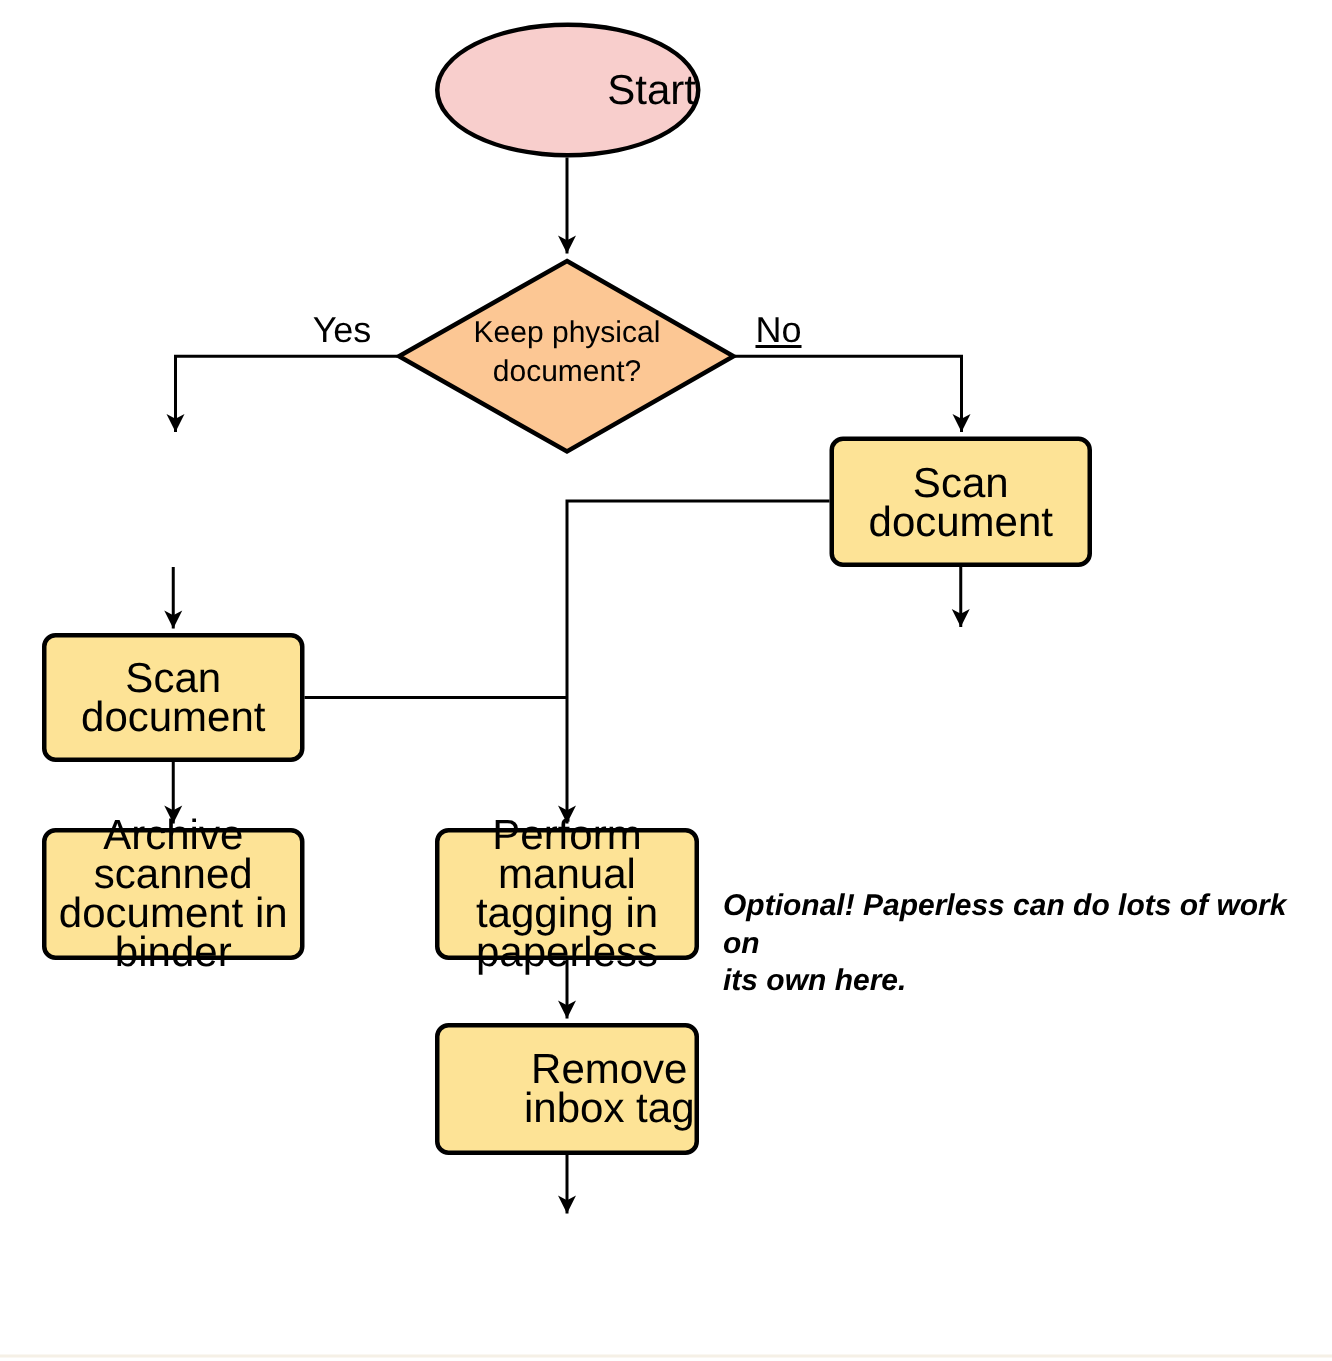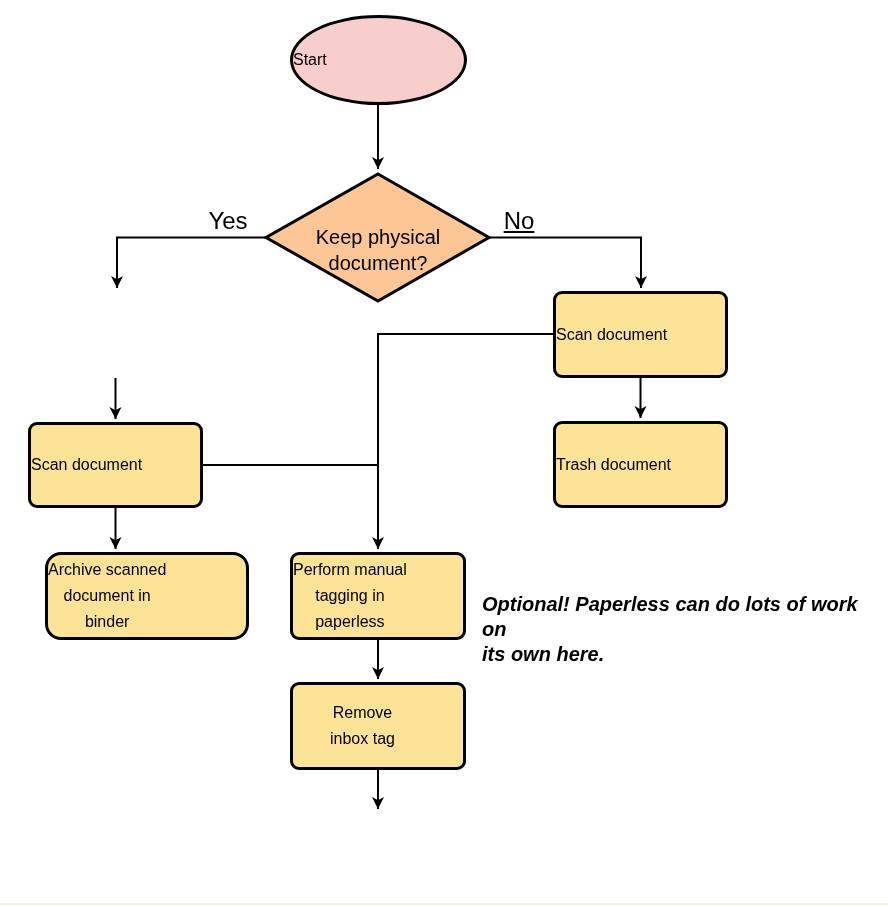--- a/index.html
+++ b/index.html
@@ -26,23 +26,23 @@
     fill: #FCC794;
     stroke: #000000;
     stroke-width: 3;
     stroke-linejoin: miter;
   }
   .node {
     position: absolute;
     box-sizing: border-box;
     display: flex;
     align-items: center;
-    justify-content: flex-start;
+    justify-content: flex-end;
     text-align: center;
-    font-size: 16px;
+    font-size: 28px;
     line-height: 26px;
     white-space: pre-line;
   }
   .process {
     background: #FDE396;
     border: 3px solid #000000;
     border-radius: 9px;
   }
   .terminal {
     background: #F8CECC;
@@ -80,27 +80,27 @@
     top: 903px;
     width: 888px;
     height: 2px;
     background: #f5f0e6;
   }
 
   
   .n-start     { left: 290px; top: 15px;  width: 177px; height: 90px; }
   .n-write-asn { left: 28px;  top: 291px; width: 175px; height: 87px; }
   .n-scan-left { left: 28px;  top: 422px; width: 175px; height: 86px; }
-  .n-archive   { left: 45px;  top: 552px; width: 204px; height: 88px; border-radius: 16px; }
+  .n-archive   { left: 28px;  top: 552px; width: 175px; height: 88px; }
   .n-scan-right{ left: 553px; top: 291px; width: 175px; height: 87px; }
   .n-trash     { left: 553px; top: 421px; width: 175px; height: 87px; }
   .n-perform   { left: 290px; top: 552px; width: 176px; height: 88px; }
   .n-remove    { left: 290px; top: 682px; width: 176px; height: 88px; padding-left: 37px; }
   .n-end       { left: 290px; top: 812px; width: 176px; height: 88px; }
-  .n-decision-label { left: 278px; top: 223px; width: 200px; height: 53px; }
+  .n-decision-label { left: 278px; top: 208px; width: 200px; height: 53px; }
   .l-yes { left: 203px; top: 210px; width: 50px; }
   .l-no  { left: 494px; top: 210px; width: 50px; text-decoration: underline; }
   .note  { left: 482px; top: 592px; width: 400px; font-weight: bold; }
 </style>
 </head>
 <body>
 
 <div class="canvas">
 
   <svg class="edges-layer" width="888" height="907" viewBox="0 0 888 907" xmlns="http://www.w3.org/2000/svg">
@@ -144,23 +144,20 @@
   <div class="node process n-archive">
     <span>Archive scanned
 document in
 binder</span>
   </div>
 
   <div class="node process n-scan-right">
     <span>Scan document</span>
   </div>
 
-  <div class="node process n-trash">
-    <span>Trash document</span>
-  </div>
 
   <div class="node process n-perform">
     <span>Perform manual
 tagging in
 paperless</span>
   </div>
 
   <div class="annotation note">Optional! Paperless can do lots of work on
 its own here.</div>
 

